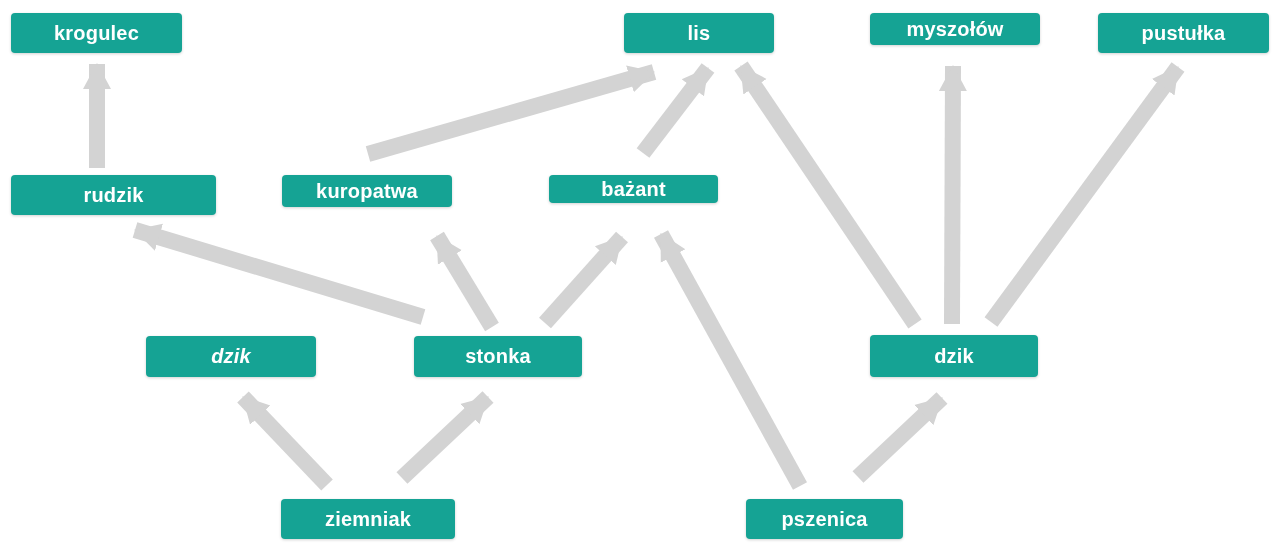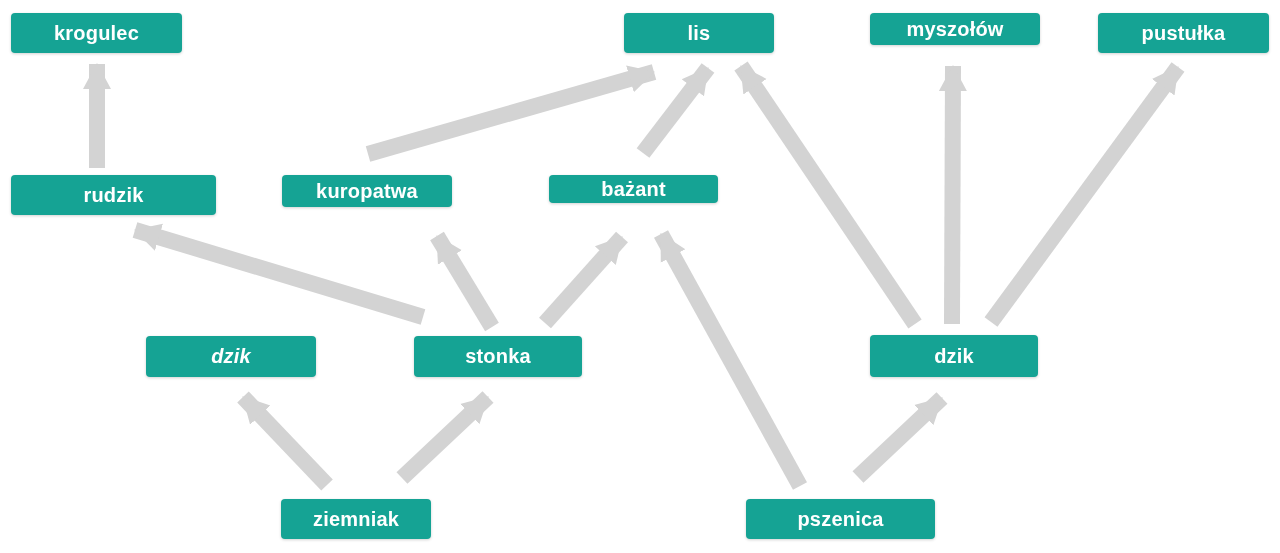--- a/index.html
+++ b/index.html
@@ -62,16 +62,16 @@
       <div class="node" style="left: 11px; top: 13px; width: 171px; height: 40px;">krogulec</div>
       <div class="node" style="left: 624px; top: 13px; width: 150px; height: 40px;">lis</div>
       <div class="node" style="left: 870px; top: 13px; width: 170px; height: 32px;">myszołów</div>
       <div class="node" style="left: 1098px; top: 13px; width: 171px; height: 40px;">pustułka</div>
       <div class="node" style="left: 11px; top: 175px; width: 205px; height: 40px;">rudzik</div>
       <div class="node" style="left: 282px; top: 175px; width: 170px; height: 32px;">kuropatwa</div>
       <div class="node" style="left: 549px; top: 175px; width: 169px; height: 28px;">bażant</div>
       <div class="node" style="left: 146px; top: 336px; width: 170px; height: 41px; font-style: italic;">dzik</div>
       <div class="node" style="left: 414px; top: 336px; width: 168px; height: 41px; text-align: right;">stonka</div>
       <div class="node" style="left: 870px; top: 335px; width: 168px; height: 42px;">dzik</div>
-      <div class="node" style="left: 281px; top: 499px; width: 150px; height: 40px;">ziemniak</div>
-      <div class="node" style="left: 746px; top: 499px; width: 189px; height: 40px;">pszenica</div>
+      <div class="node" style="left: 281px; top: 499px; width: 174px; height: 40px;">ziemniak</div>
+      <div class="node" style="left: 746px; top: 499px; width: 157px; height: 40px;">pszenica</div>
     </div>
 </div>
 
 </body></html>

